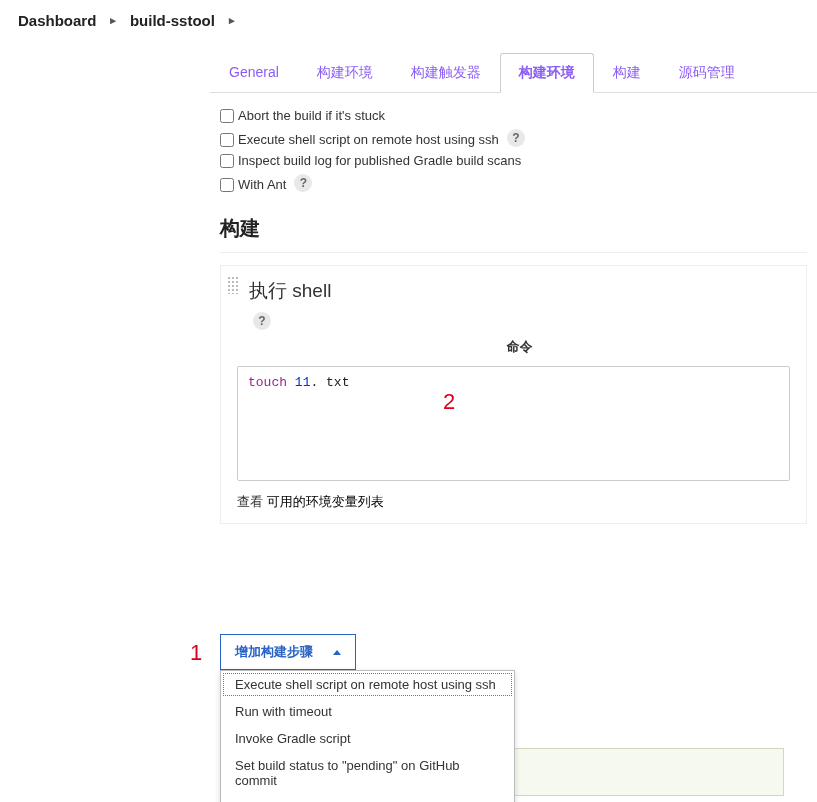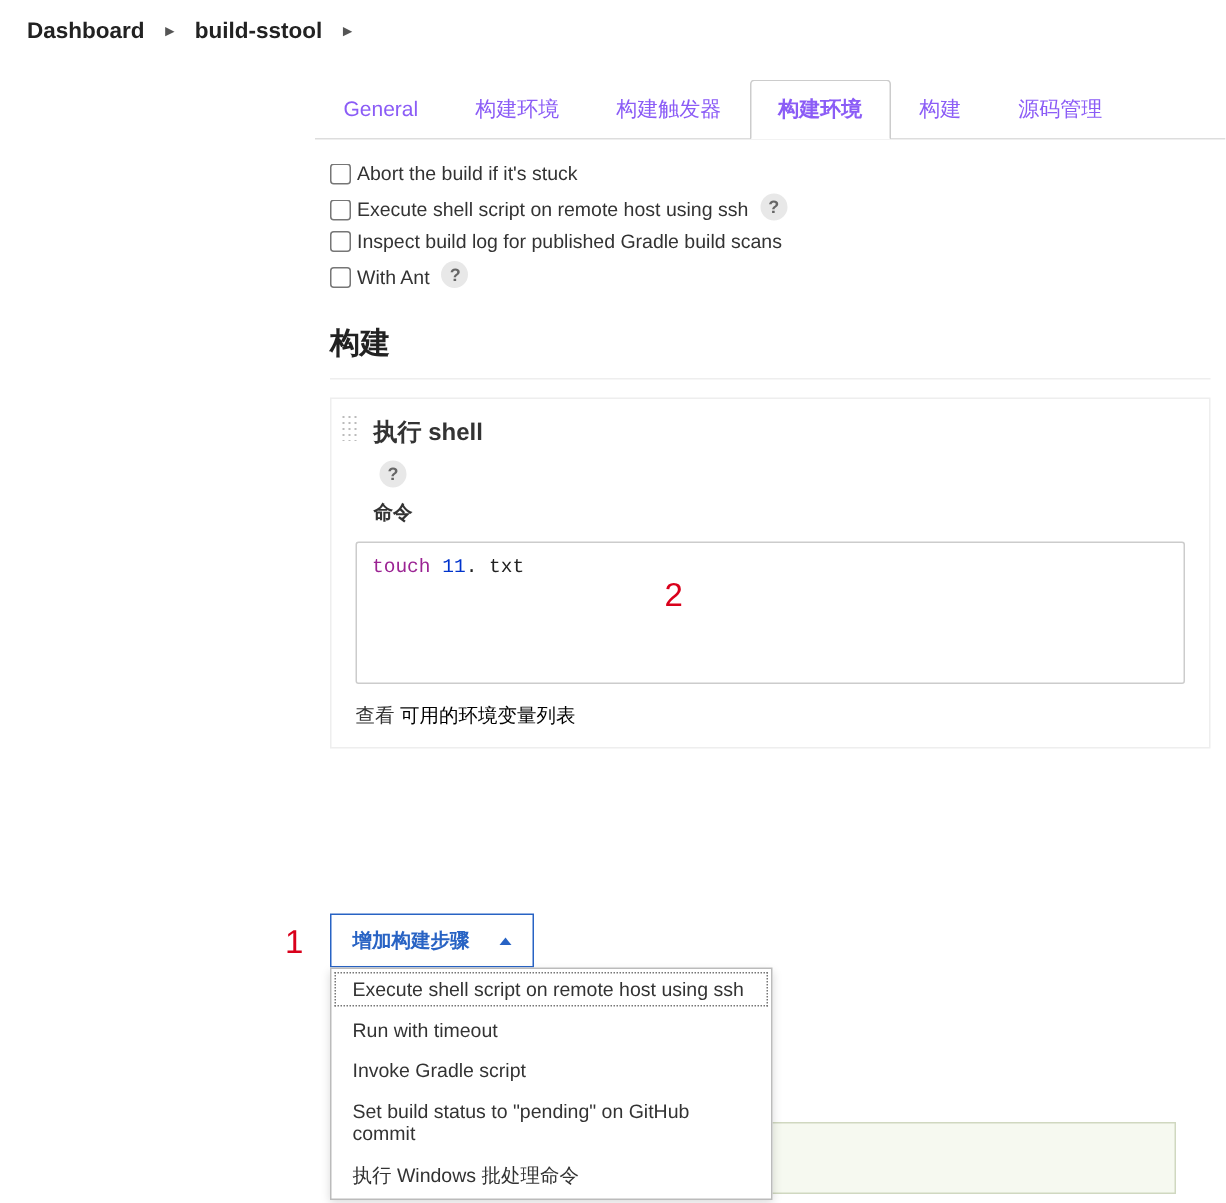--- a/index.html
+++ b/index.html
@@ -108,43 +108,44 @@
       left: 6px;
       top: 10px;
       width: 12px;
       height: 18px;
       background-image: radial-gradient(circle, #bbb 1px, transparent 1px);
       background-size: 4px 4px;
       background-position: 0 0;
       cursor: move;
     }
     .step-title {
-      font-weight: bold;
-      font-size: 16px;
+      font-weight: normal;
+      font-size: 19px;
       margin-left: 12px;
     }
     .step-sub {
       margin-left: 12px;
       margin-top: 8px;
     }
     .step-sub .row { margin-top: 8px; }
     .cmd-label {
       font-weight: bold;
       font-size: 13px;
+      text-align: center;
     }
     
     .code-area {
       border: 1px solid #ccc;
       border-radius: 2px;
       background: #fff;
       font-family: "Courier New", monospace;
       font-size: 13px;
       padding: 8px 10px;
       margin-top: 10px;
-      height: 95px;
+      height: 115px;
       position: relative;
       margin-right: 0;
     }
     .code-kw { color: #9b2393; }
     .code-num { color: #0033cc; }
     .code-plain { color: #222; }
     
     .annot {
       position: absolute;
       color: #d9001b;

